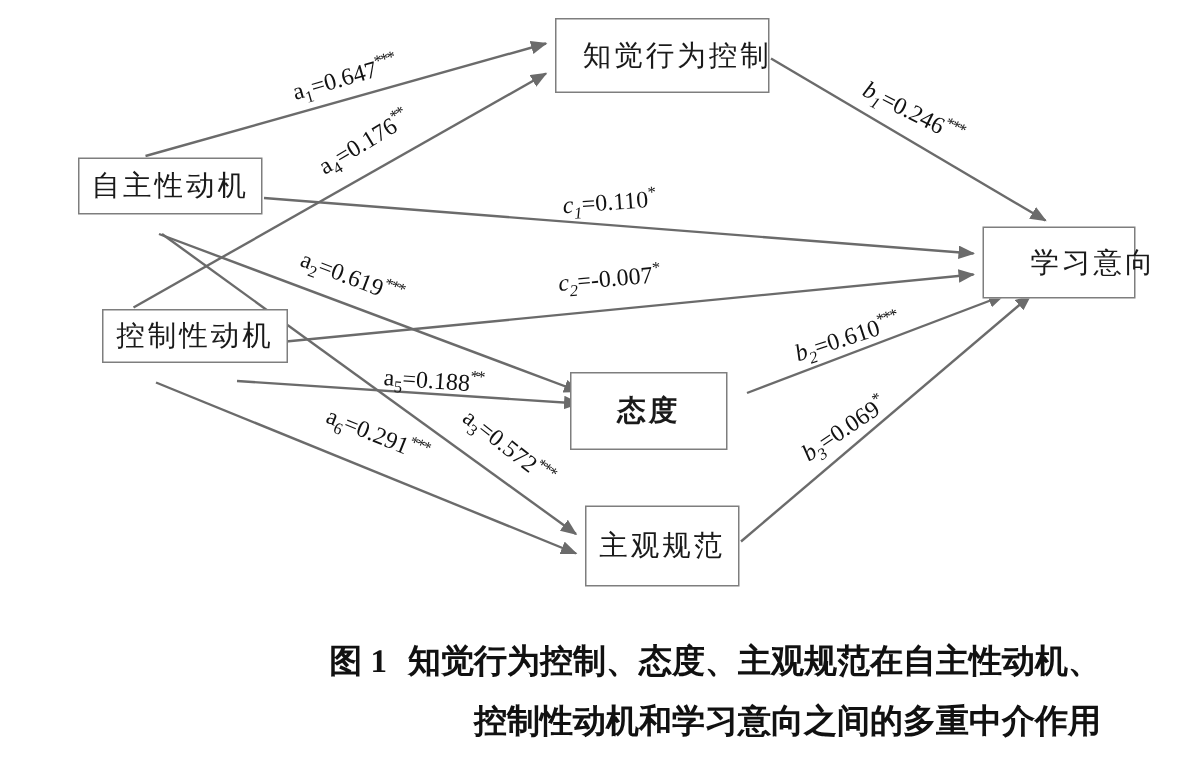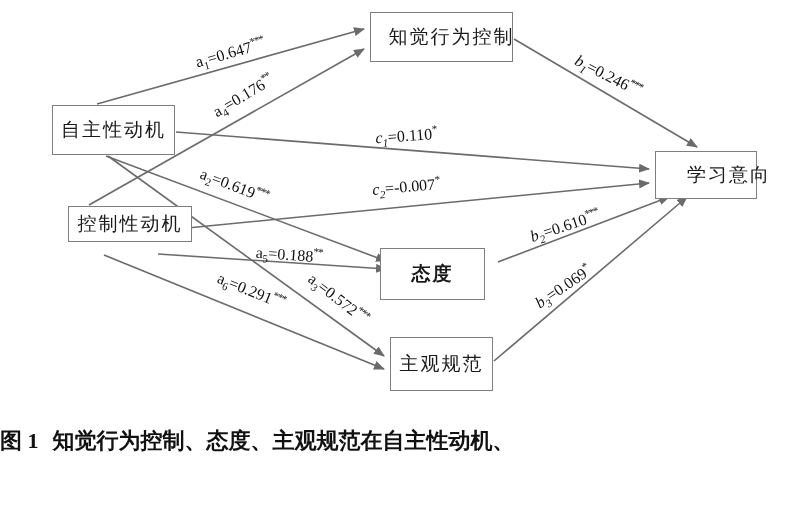--- a/index.html
+++ b/index.html
@@ -32,21 +32,21 @@
     color:#111111;
   }
   .plabel sub{font-size:11px;line-height:0;}
   .plabel sup{font-size:11px;line-height:0;letter-spacing:-1px;}
   .plabel.it .letter{font-style:italic;}
   .plabel.it sub{font-style:italic;}
   #caption{
     position:absolute;
     z-index:2;
     left:0;top:421px;width:734px;
-    text-align:left;
+    text-align:right;
     font-weight:bold;
     font-size:22px;
     line-height:40px;
     color:#111111;
   }
   #caption .figlab{margin-right:14px;}
 </style>
 </head>
 <body>
 
@@ -66,21 +66,21 @@
       <line x1="106" y1="156" x2="386" y2="261" marker-end="url(#ah)"></line>
       <line x1="158" y1="254" x2="386" y2="269" marker-end="url(#ah)"></line>
       <line x1="108" y1="156" x2="384" y2="356" marker-end="url(#ah)"></line>
       <line x1="104" y1="255" x2="384" y2="369" marker-end="url(#ah)"></line>
       <line x1="514" y1="39" x2="697" y2="147" marker-end="url(#ah)"></line>
       <line x1="498" y1="262" x2="669" y2="197" marker-end="url(#ah)"></line>
       <line x1="494" y1="361" x2="687" y2="197" marker-end="url(#ah)"></line>
     </g>
   </svg>
 
-  <div class="node" style="left:52px;top:105px;width:123px;height:50px;">自主性动机</div>
+  <div class="node" style="left:52px;top:105px;width:123px;height:38px;">自主性动机</div>
   <div class="node" style="left:68px;top:206px;width:124px;height:36px;">控制性动机</div>
   <div class="node" style="left:370px;top:12px;width:143px;height:50px;padding-left:20px;">知觉行为控制</div>
   <div class="node" style="left:380px;top:248px;width:105px;height:52px;font-weight:bold;">态度</div>
   <div class="node" style="left:390px;top:337px;width:103px;height:54px;">主观规范</div>
   <div class="node" style="left:655px;top:151px;width:102px;height:48px;padding-left:46px;">学习意向</div>
 
   <div class="plabel" style="left:230px;top:53px;--rot:-16deg;">
     <span class="letter">a</span><sub>1</sub><span>=0.647</span><sup>***</sup>
   </div>
   <div class="plabel" style="left:243px;top:96px;--rot:-31deg;">
@@ -109,15 +109,16 @@
   </div>
   <div class="plabel it" style="left:565px;top:226px;--rot:-18deg;">
     <span class="letter">b</span><sub>2</sub><span>=0.610</span><sup>***</sup>
   </div>
   <div class="plabel it" style="left:563px;top:287px;--rot:-34deg;">
     <span class="letter">b</span><sub>3</sub><span>=0.069</span><sup>*</sup>
   </div>
 
   <div id="caption">
     <div><span class="figlab">图 1</span><span>知觉行为控制、态度、主观规范在自主性动机、</span></div>
+    <div>控制性动机和学习意向之间的多重中介作用</div>
   </div>
 
 </div>
 
 </body></html>

